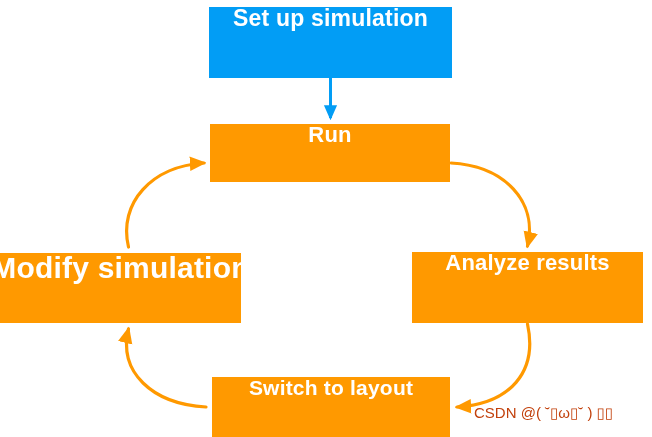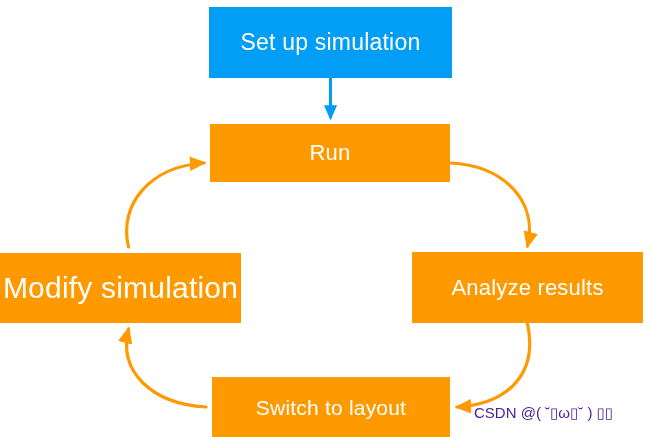--- a/index.html
+++ b/index.html
@@ -13,25 +13,24 @@
   #canvas {
     position: relative;
     width: 652px;
     height: 437px;
     background: #ffffff;
     overflow: hidden;
   }
   .node {
     position: absolute;
     display: flex;
-    align-items: center;
     justify-content: center;
     color: #ffffff;
     font-family: "Liberation Sans", sans-serif;
-    font-weight: 400;
+    font-weight: 700;
     letter-spacing: 0.2px;
     box-sizing: border-box;
     user-select: none;
   }
   .node-label {
     display: block;
     white-space: nowrap;
     line-height: 1;
   }
   #node-setup {
@@ -81,21 +80,21 @@
     width: 652px;
     height: 437px;
     pointer-events: none;
   }
   #watermark {
     position: absolute;
     left: 474px;
     top: 404px;
     font-family: "Liberation Sans", sans-serif;
     font-size: 15px;
-    color: #4c1d95;
+    color: #c2410c;
     white-space: nowrap;
     user-select: none;
   }
 </style>
 </head>
 <body>
 
 <div id="canvas">
 
   <svg id="edges" viewBox="0 0 652 437" width="652" height="437">

